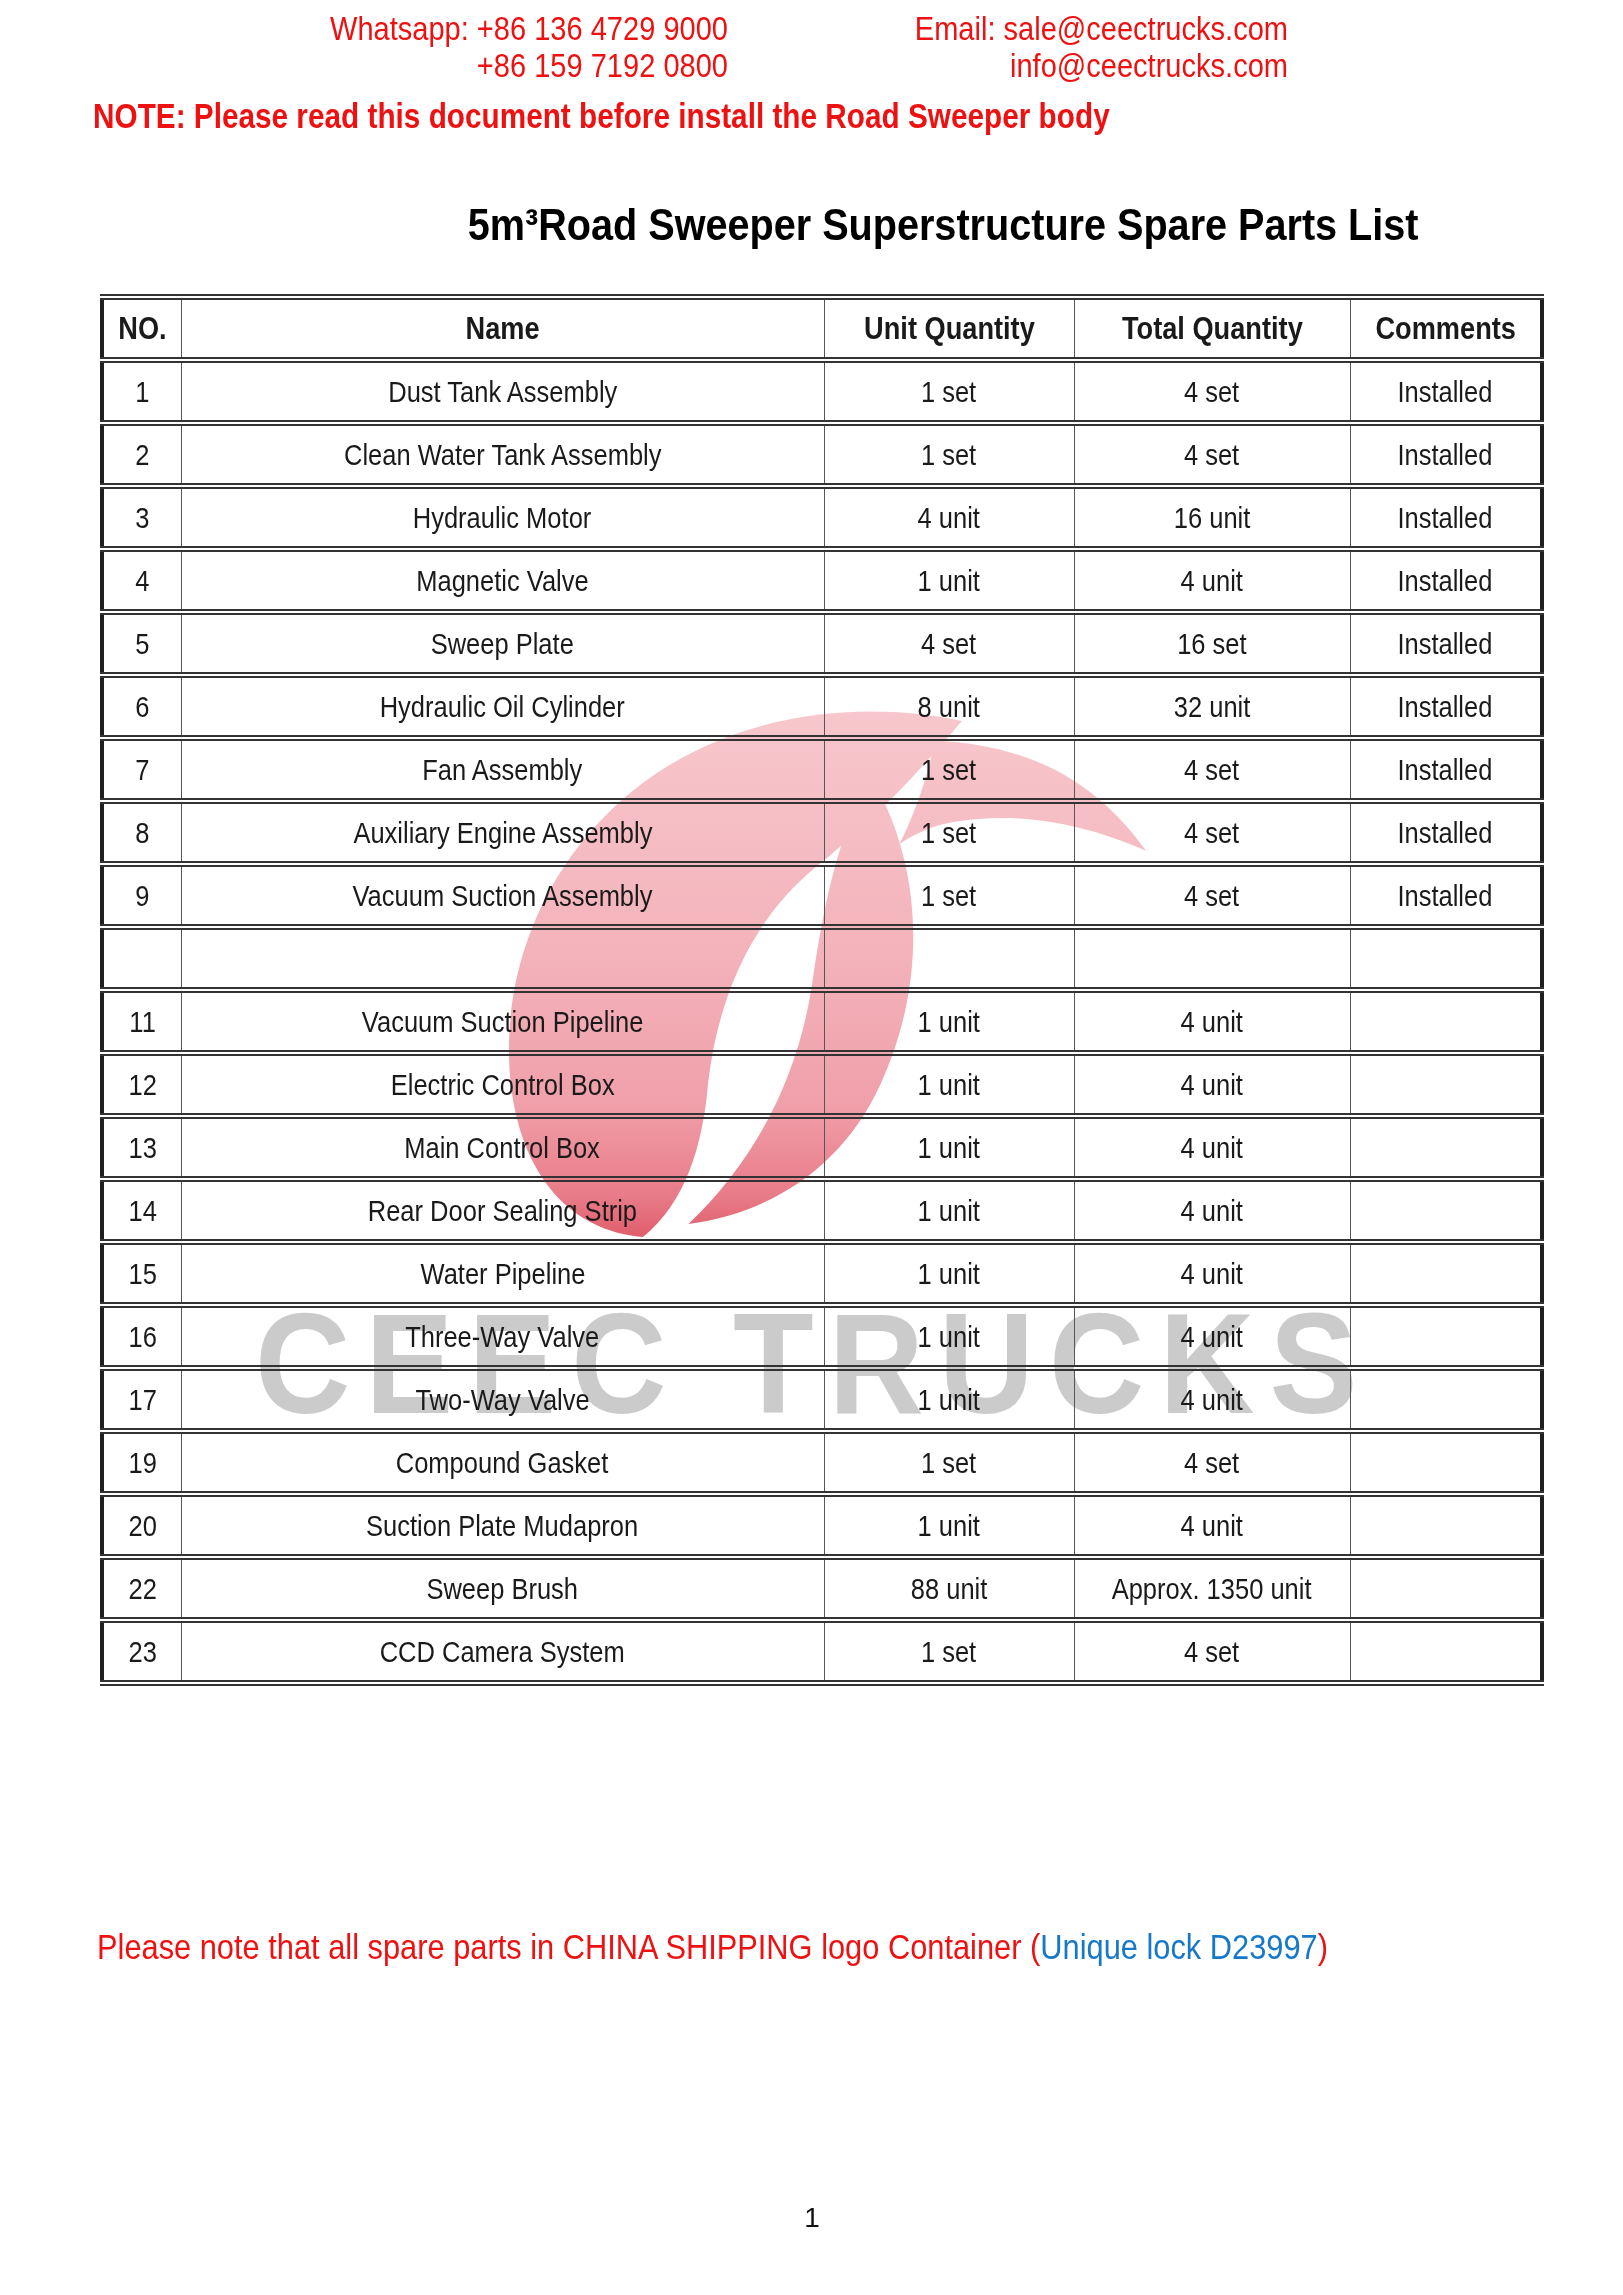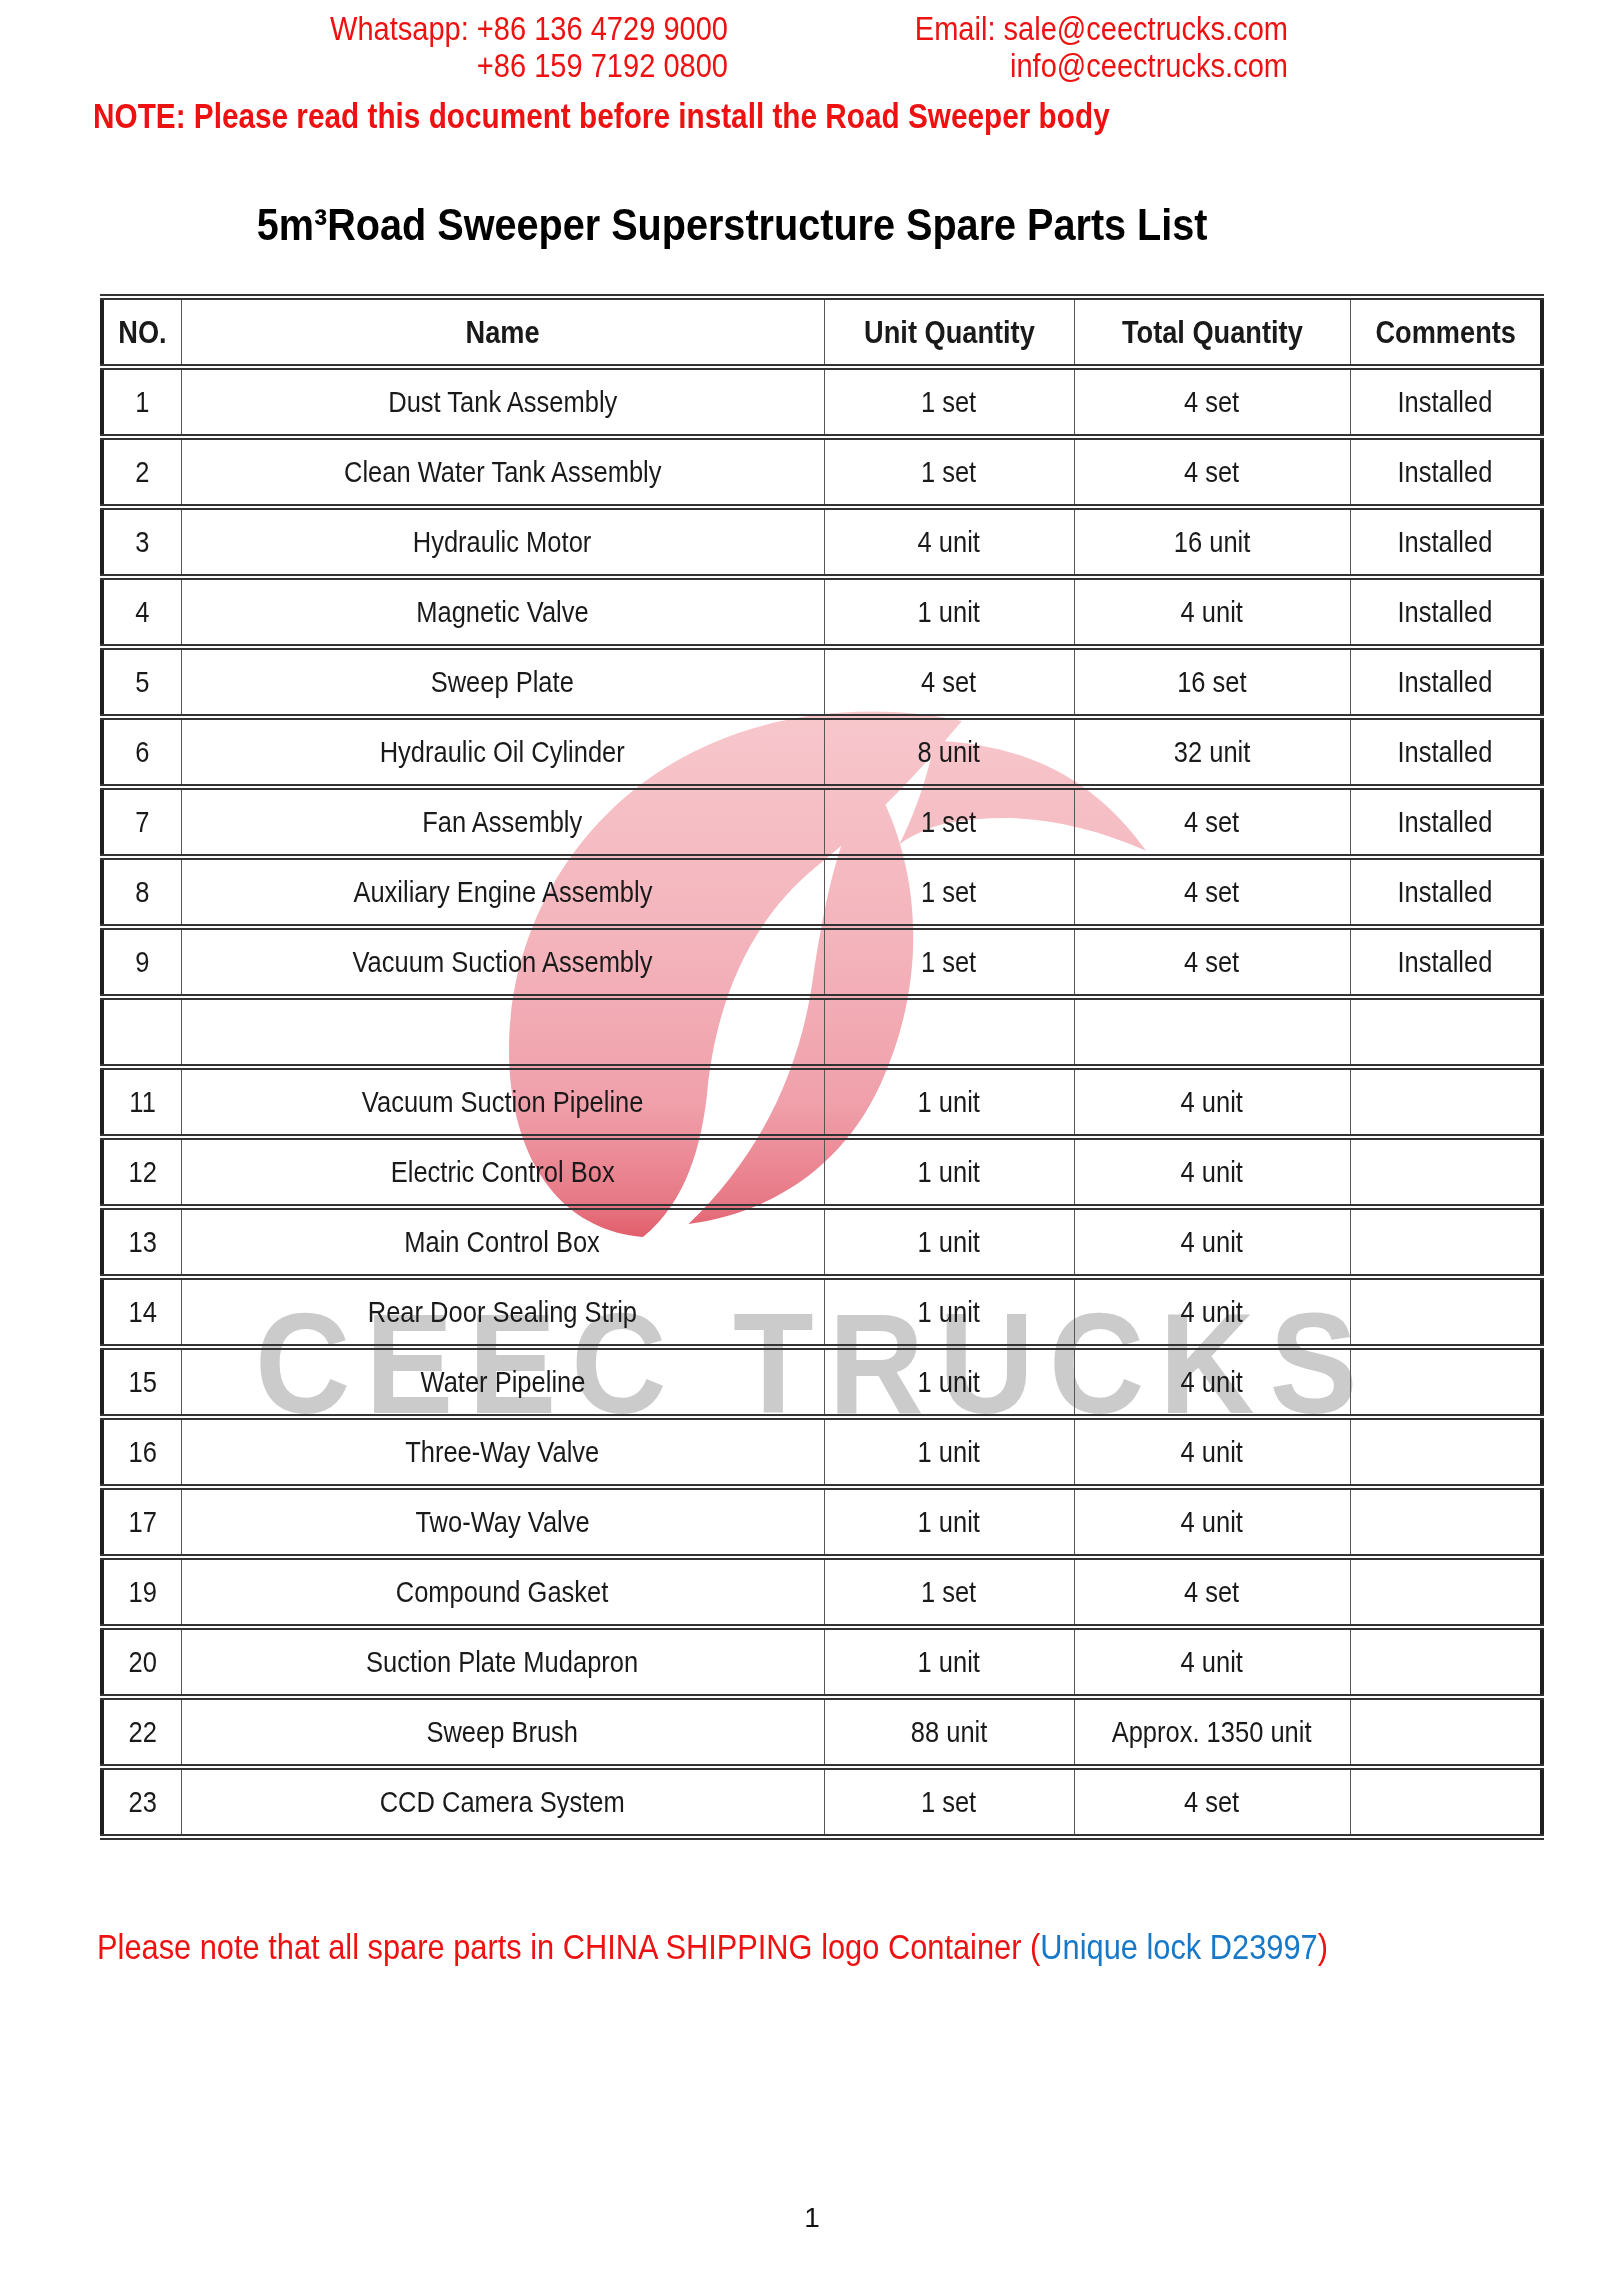--- a/index.html
+++ b/index.html
@@ -36,33 +36,33 @@
   .fg { position: absolute; z-index: 2; }
   .red { color: #ee1111; }
   .blue { color: #1878c8; }
 
   .contact-left  { left: 192px; top: 9.7px;  width: 536px; text-align: right;
                    font-size: 33px; line-height: 37px; transform: scaleX(0.88); transform-origin: right top; }
   .contact-right { left: 801px; top: 9.7px;  width: 487px; text-align: right;
                    font-size: 33px; line-height: 37px; transform: scaleX(0.88); transform-origin: right top; }
   .note-line { left: 93px; top: 96px; font-size: 35px; font-weight: 700;
                white-space: nowrap; transform: scaleX(0.85); transform-origin: left top; }
-  .doc-title { left: 0; top: 201px; width: 1465px; text-align: center;
+  .doc-title { left: 6px; top: 201px; width: 1465px; text-align: right;
                font-size: 44px; font-weight: 700; line-height: 1.1; }
   .doc-title .cnd { display: inline-block; transform: scaleX(0.90); transform-origin: center top; white-space: nowrap; }
 
   table.parts {
     position: absolute; left: 100px; top: 294px;
     width: 1440px;
     border-collapse: collapse;
     table-layout: fixed;
     z-index: 2;
     background: transparent;
   }
-  table.parts tr { height: 70px; }
+  table.parts tr { height: 63px; }
   table.parts th, table.parts td {
     padding: 0;
     text-align: center;
     vertical-align: middle;
     color: #1a1a1a;
     border-left: 1.6px solid #565656;
     border-right: 1.6px solid #565656;
     border-top: 6.5px double #333333;
     border-bottom: 6.5px double #333333;
     overflow: hidden;

